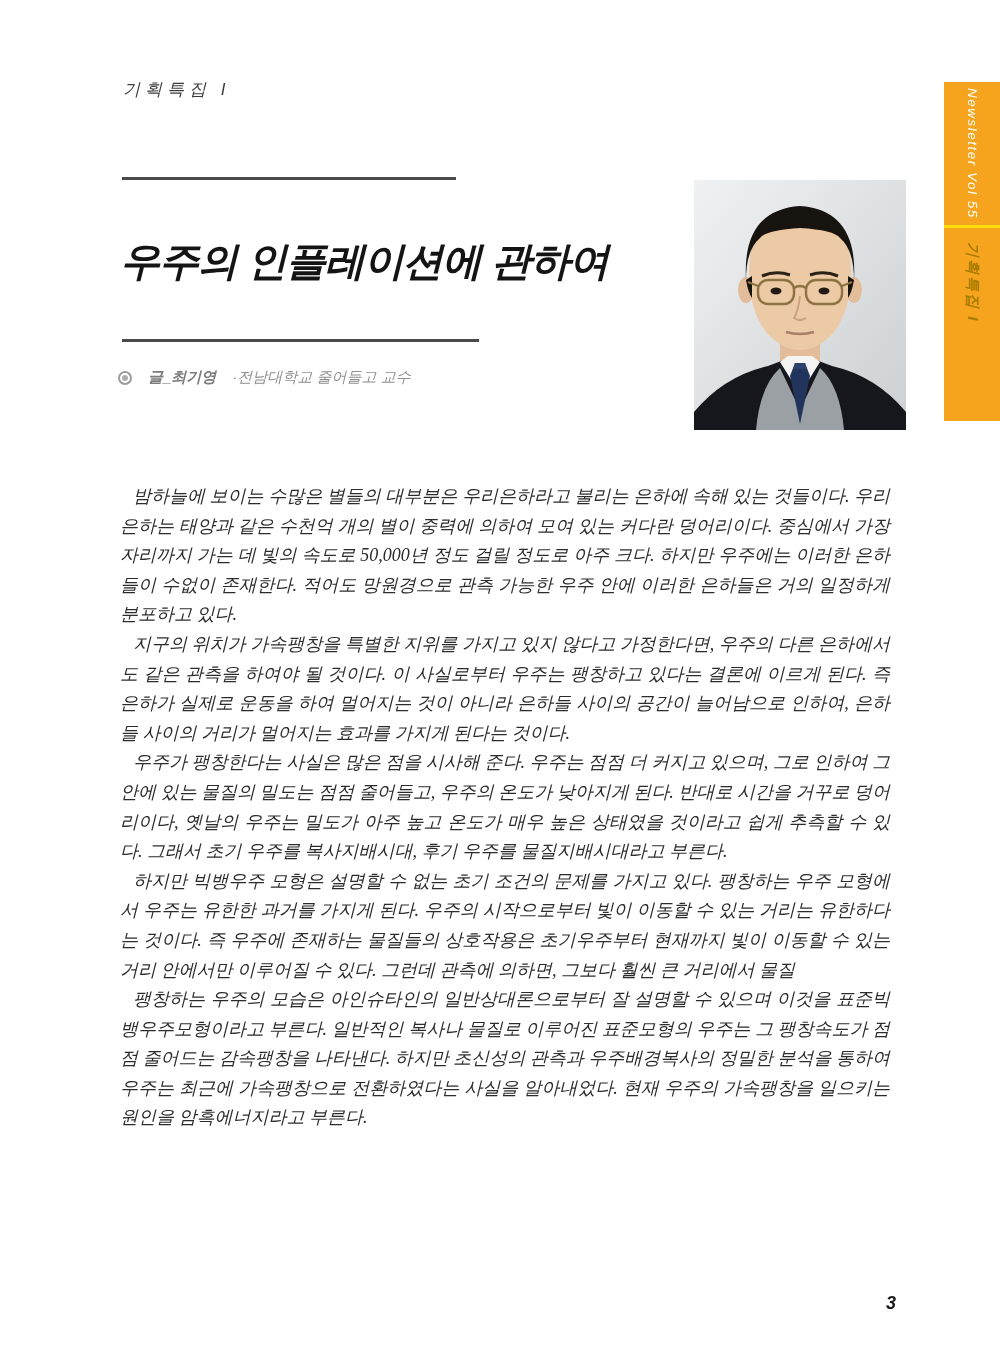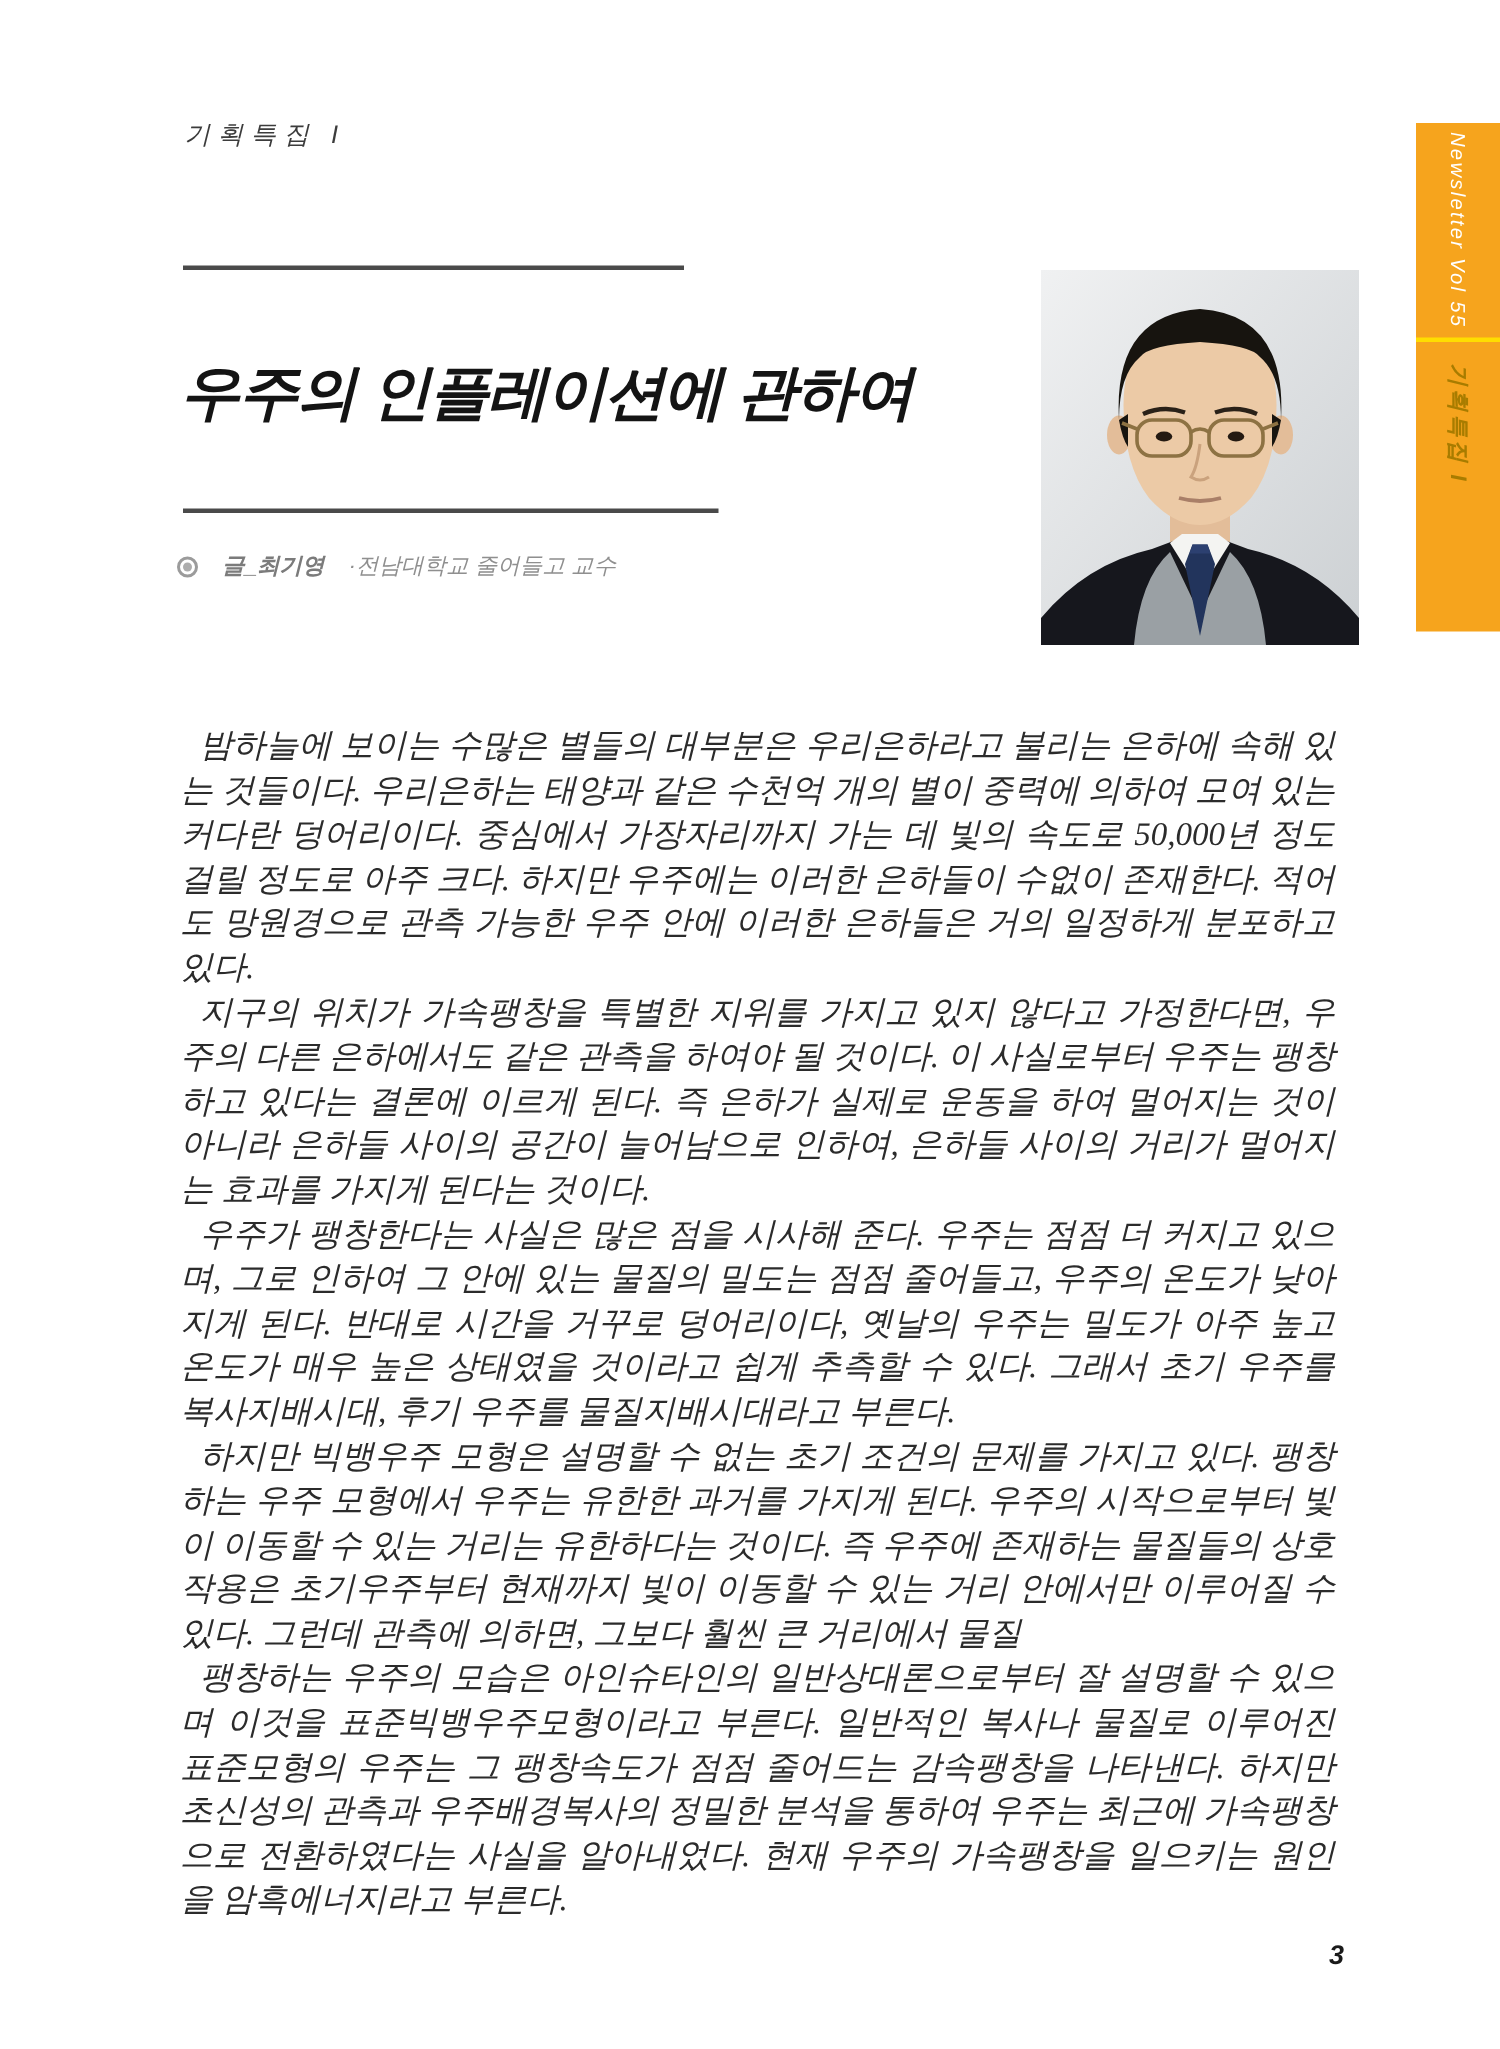--- a/index.html
+++ b/index.html
@@ -115,21 +115,21 @@
   }
   .portrait svg { display: block; width: 100%; height: 100%; }
 
   
   .body-text {
     position: absolute;
     left: 120px;
     top: 482px;
     width: 770px;
     font-family: "Liberation Serif", "DejaVu Serif", serif;
-    font-size: 22px;
+    font-size: 18px;
     line-height: 29.6px;
     text-align: justify;
     color: #2b2b2b;
     word-break: normal;
   }
   .body-text p { text-indent: 13px; }
 
   
   .page-number {
     position: absolute;

